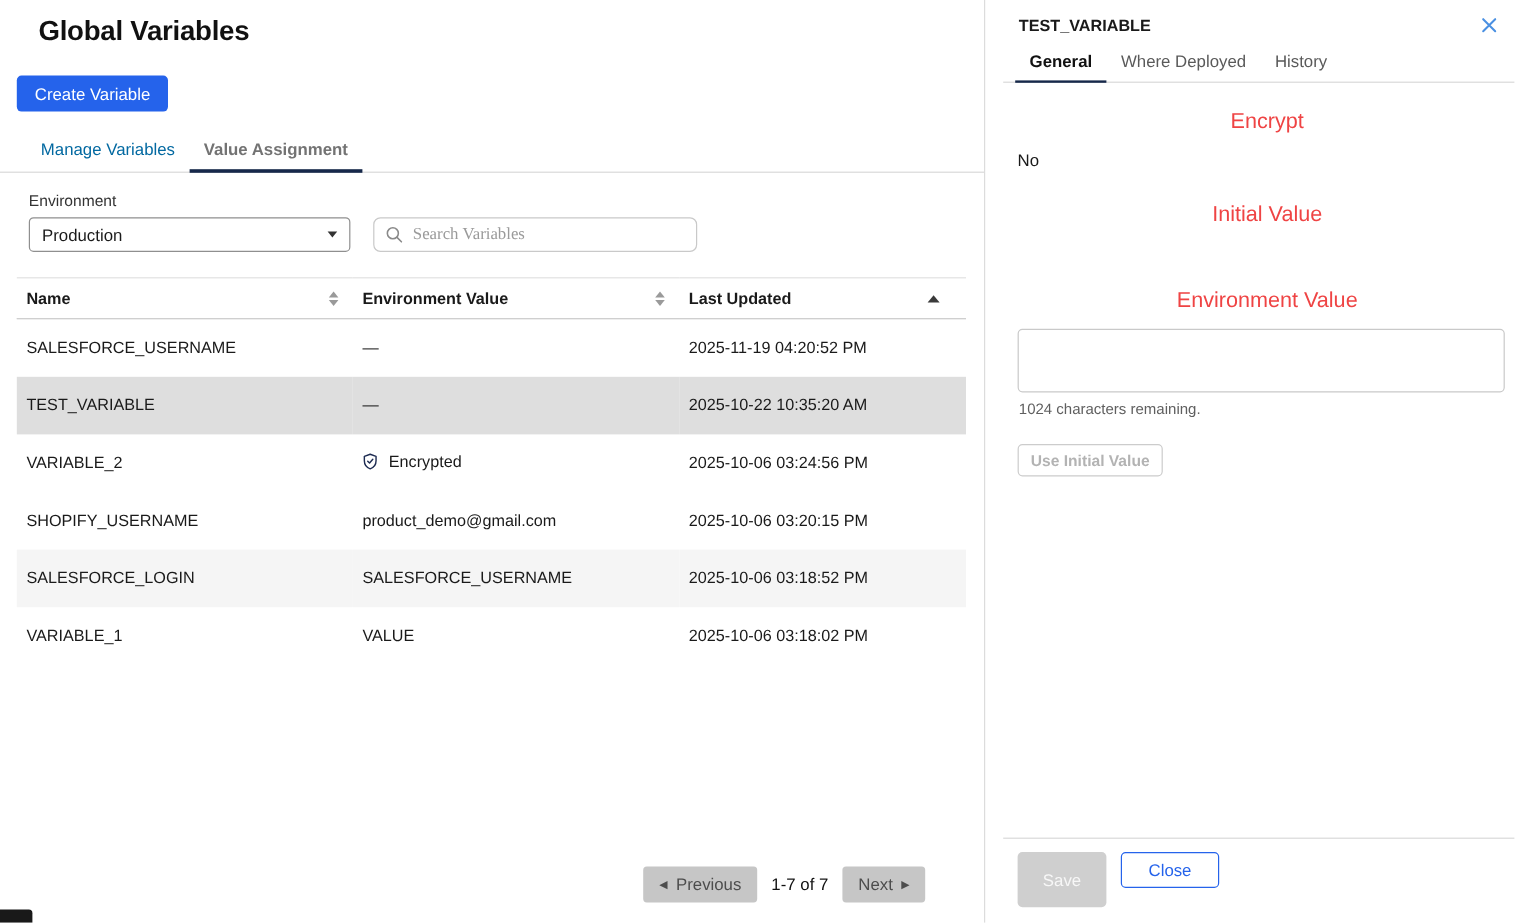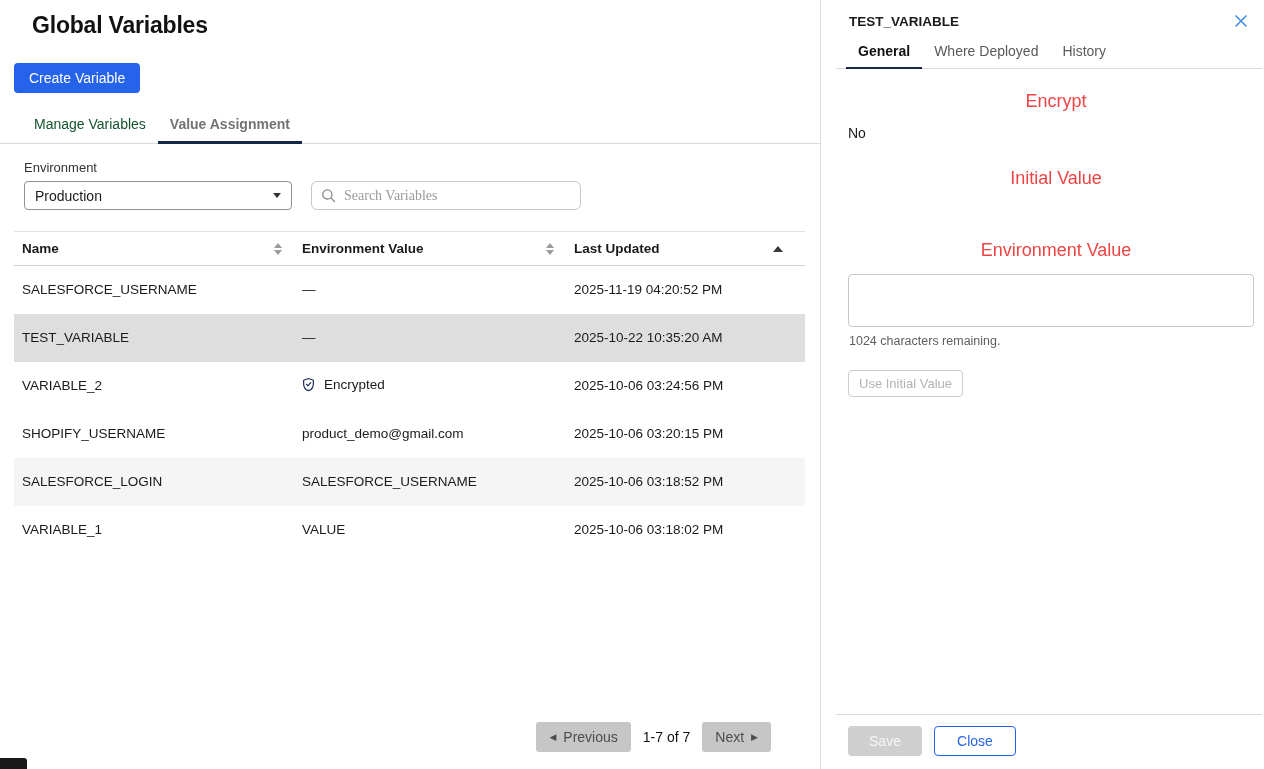--- a/index.html
+++ b/index.html
@@ -13,21 +13,21 @@
 
   
   .left-panel { position:absolute; top:0; left:0; width:820px; height:100%; }
   .page-title { margin:12px 0 0 32px; font-size:23px; font-weight:700; letter-spacing:-0.2px; color:#111; }
   .create-btn {
     display:block; margin:24px 0 0 14px; height:30px; padding:0 15px;
     background:#2563eb; color:#fff; border:none; border-radius:4px; font-size:14px;
   }
   .main-tabs { display:flex; margin-top:17px; padding-left:22px; border-bottom:1px solid #d9d9d9; }
   .main-tab {
-    padding:6px 12px 9px; font-size:14px; color:#14532d;
+    padding:6px 12px 9px; font-size:14px; color:#0369a1;
     border-bottom:3px solid transparent; margin-bottom:-1px; cursor:pointer;
   }
   .main-tab.active { color:#737373; font-weight:700; border-bottom-color:#16284a; }
 
   .filter-row { display:flex; align-items:flex-end; gap:19px; margin:16px 0 0 24px; }
   .filter-label { font-size:13px; color:#333; }
   .select-box {
     margin-top:6px; width:268px; height:29px; border:1px solid #8f8f8f; border-radius:4px;
     background:#fff; display:flex; align-items:center; justify-content:space-between;
     padding:0 10px; font-size:14px; cursor:pointer;
@@ -77,26 +77,26 @@
   .field-label.gap-md { margin-top:27px; }
   .field-value { font-size:14px; color:#1a1a1a; margin:13px 0 0 27px; min-height:16px; }
   .env-textarea {
     display:block; margin:13px 0 0 27px; width:406px; height:53px;
     border:1px solid #c9c9c9; border-radius:4px; resize:none; padding:8px 10px;
     font-family:inherit; font-size:14px; outline:none;
   }
   .chars-remaining { font-size:12.5px; color:#5f5f5f; margin:7px 0 0 28px; }
   .use-initial-btn {
     margin:22px 0 0 27px; background:#fff; border:1px solid #cccccc; color:#b3b3b3;
-    font-size:13px; padding:5px 10px; border-radius:4px; cursor:default;
+    font-size:13px; padding:5px 10px; border-radius:4px; cursor:default;font-weight:bold;
   }
   .rp-footer { position:absolute; bottom:0; left:0; right:0; }
   .rp-divider { border-top:1px solid #d9d9d9; margin:0 2px 0 15px; }
   .footer-buttons { display:flex; gap:12px; padding:11px 0 13px 27px; }
-  .save-btn { background:#cfcfcf; color:#f7f7f7; border:none; border-radius:4px; width:74px; height:30px; font-size:14px; cursor:default; }
+  .save-btn { background:#cfcfcf; color:#f7f7f7; border:none; border-radius:4px; width:74px; height:46px; font-size:14px; cursor:default; }
   .close-btn { background:#fff; color:#2563eb; border:1px solid #2563eb; border-radius:4px; width:82px; height:30px; font-size:14px; font-weight:500; }
 
   .corner-artifact { position:absolute; left:0; bottom:0; width:27px; height:11px; background:#191919; border-top-right-radius:3px; }
 </style>
 </head>
 <body>
 
 <div class="left-panel">
 
   <h1 class="page-title">Global Variables</h1>

